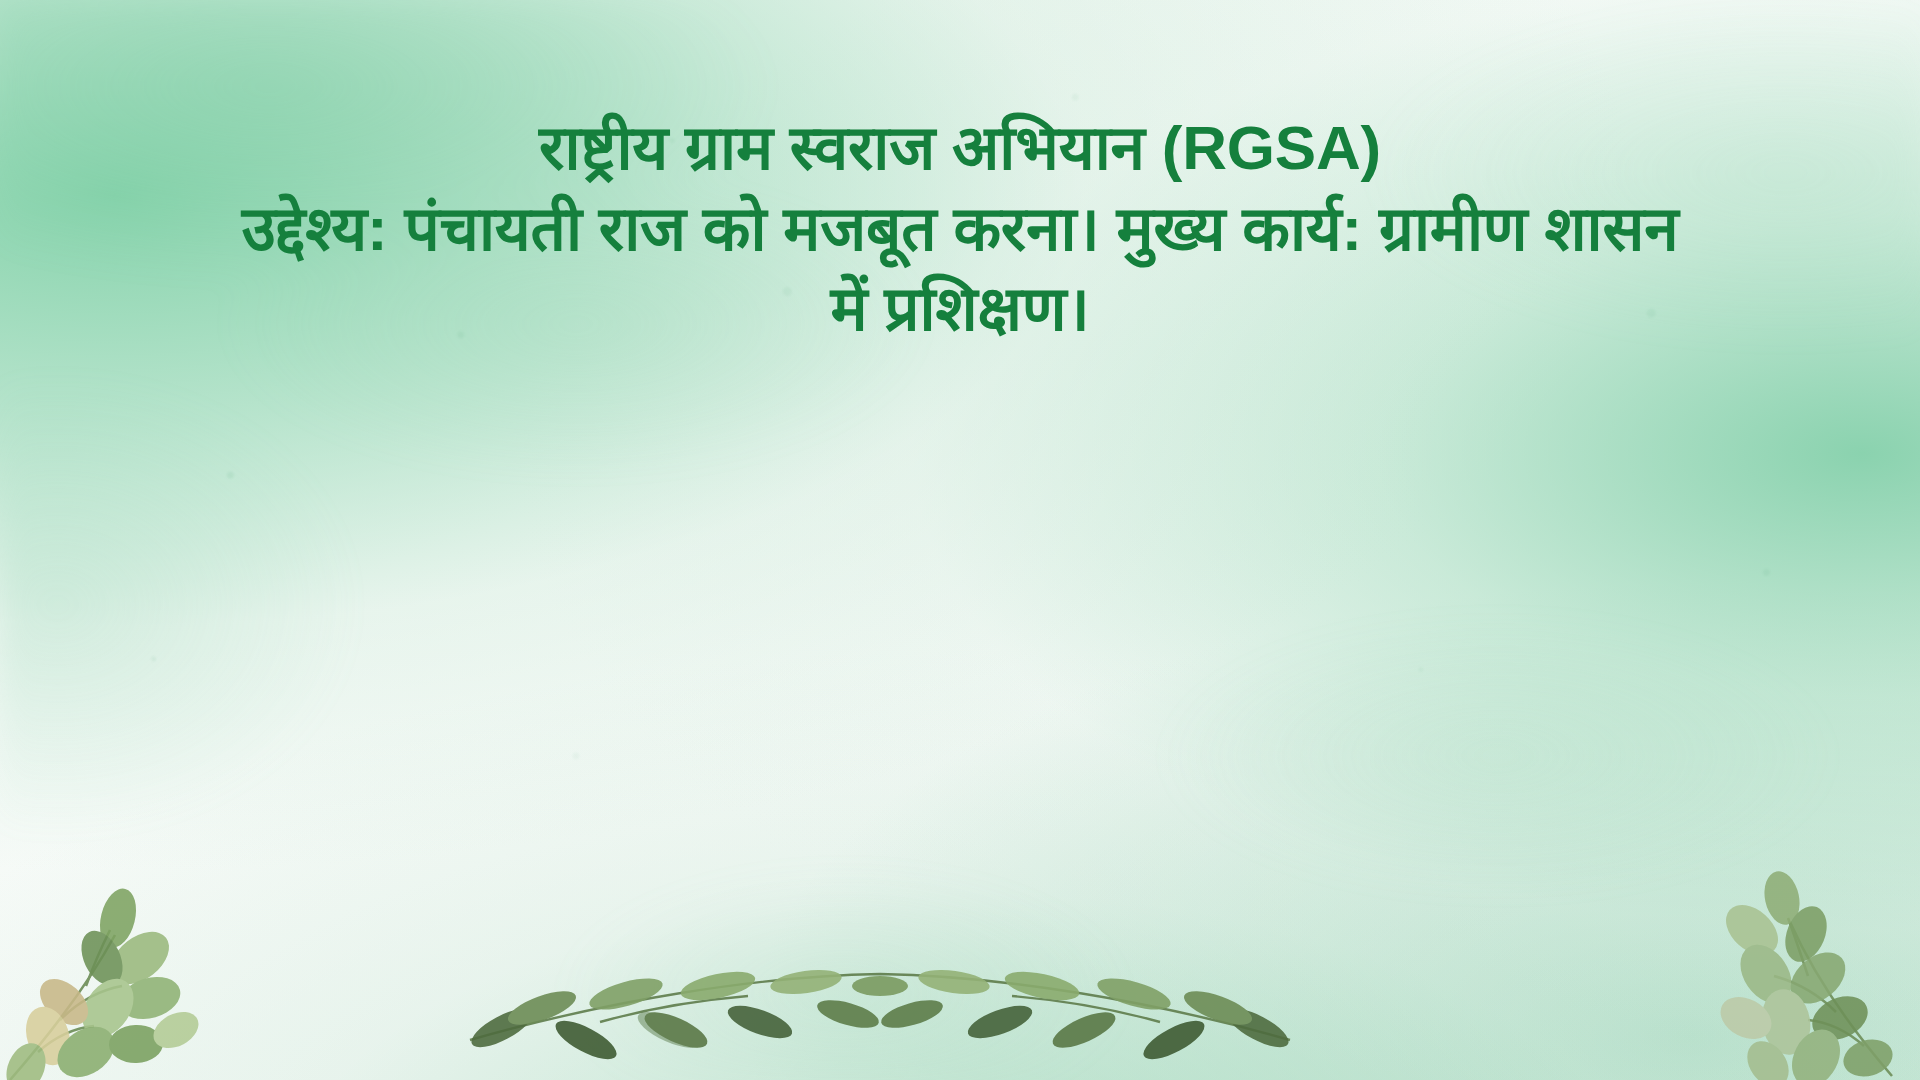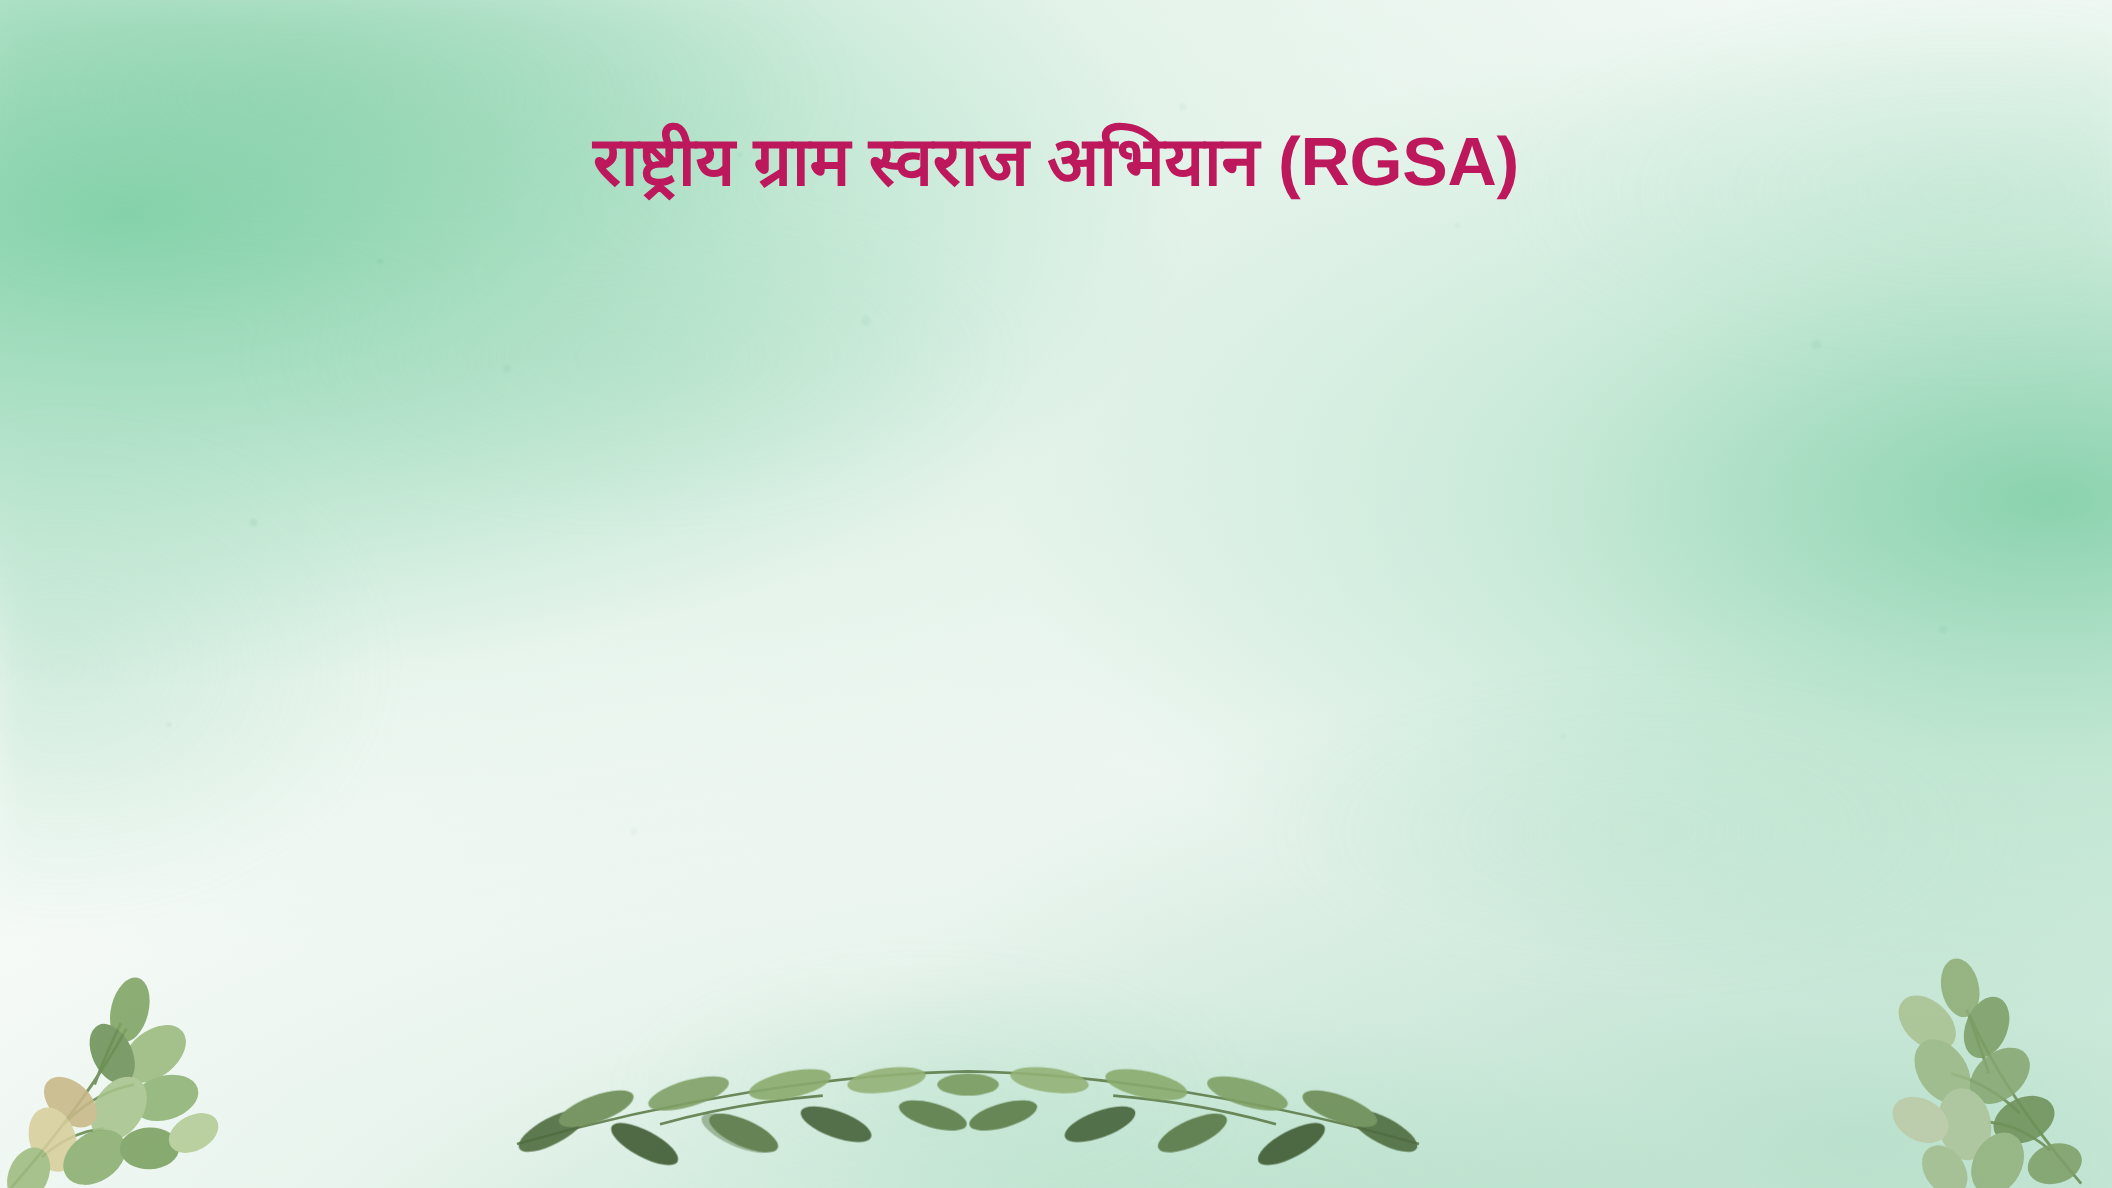--- a/index.html
+++ b/index.html
@@ -64,21 +64,21 @@
   .text-block {
     position: absolute;
     left: 0;
     right: 0;
     top: 108px;
     text-align: center;
     padding: 0 70px;
     box-sizing: border-box;
   }
   .line {
-    color: #be185d;
+    color: #15803d;
     font-weight: 700;
     letter-spacing: -0.2px;
     line-height: 1.30;
     white-space: nowrap;
   }
   .line-hi { font-size: 62px; }
   .line-en { font-size: 62px; }
   .line-wrap {
     white-space: normal;
     max-width: 1480px;
@@ -98,20 +98,21 @@
 <body>
 
 <div id="slide">
 
   <div class="wash wash-base"></div>
   <div class="wash wash-blotch"></div>
   <div class="wash wash-speck"></div>
 
   <div class="text-block">
     <div class="line line-hi">राष्ट्रीय ग्राम स्वराज अभियान (RGSA)</div>
+    <div class="line line-hi line-wrap">उद्देश्य: पंचायती राज को मजबूत करना। मुख्य कार्य: ग्रामीण शासन में प्रशिक्षण।</div>
   </div>
 
   <svg class="botanical" id="sprig-left" viewBox="0 0 300 260">
     <g stroke="#6f8f5a" stroke-width="2.6" fill="none" opacity="0.92">
       <path d="M20 250 C55 210 95 160 125 105"></path>
       <path d="M70 190 C90 170 110 160 132 156"></path>
       <path d="M48 222 C66 206 84 198 104 196"></path>
       <path d="M96 156 C104 134 112 116 120 100"></path>
     </g>
     <g opacity="0.88">

